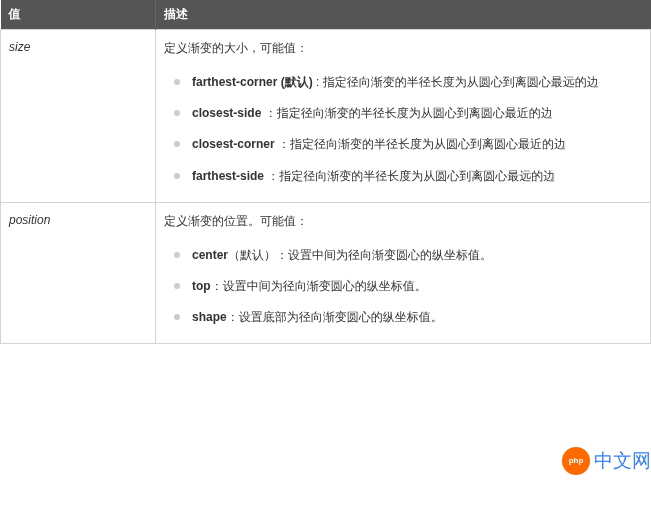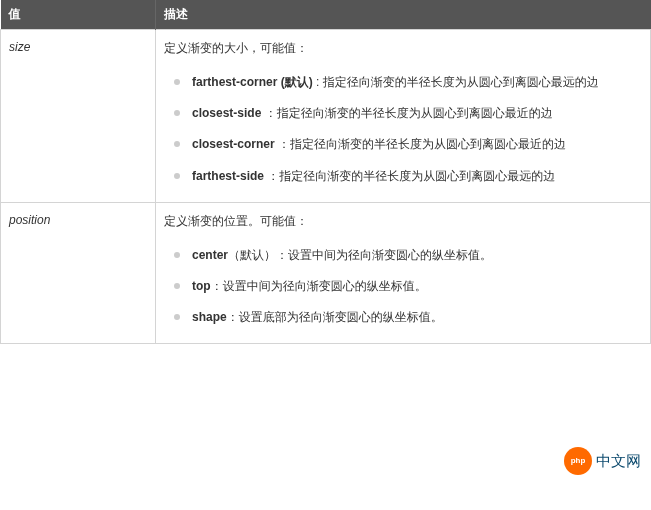--- a/index.html
+++ b/index.html
@@ -8,23 +8,23 @@
     thead { background: #555555; color: #fff; }
     th { text-align: left; padding: 6px 8px; font-weight: bold; font-size: 12px; }
     th:first-child { width: 155px; border-right: 1px solid #666; }
     td { border: 1px solid #d4d4d4; padding: 10px 8px; vertical-align: top; font-size: 12px; }
     td.val { font-style: italic; color: #333; width: 155px; }
     ul { list-style: none; margin: 10px 0 0 10px; }
     li { position: relative; padding: 6px 0 6px 18px; line-height: 1.6; }
     li::before { content: ""; position: absolute; left: 0; top: 12px; width: 6px; height: 6px; border-radius: 50%; background: #ccc; }
     .desc-body p { margin: 0 0 4px 0; }
     strong { font-weight: bold; }
-    .logo-wrap { position: fixed; right: 10px; bottom: 35px; display: flex; align-items: center; gap: 4px; }
+    .logo-wrap { position: fixed; right: 0; bottom: 35px; display: flex; align-items: center; gap: 4px; }
     .logo-badge { width: 28px; height: 28px; border-radius: 50%; background: #ff6a00; display: flex; align-items: center; justify-content: center; color: #fff; font-size: 8px; font-weight: bold; line-height: 1; text-align: center; }
-    .logo-text { font-size: 15px; color: #0c4a6e; }
+    .logo-text { font-size: 19px; color: #3b82f6; }
   </style>
 </head>
 <body>
 
 <table>
   <thead>
     <tr>
       <th>值</th>
       <th>描述</th>
     </tr>

